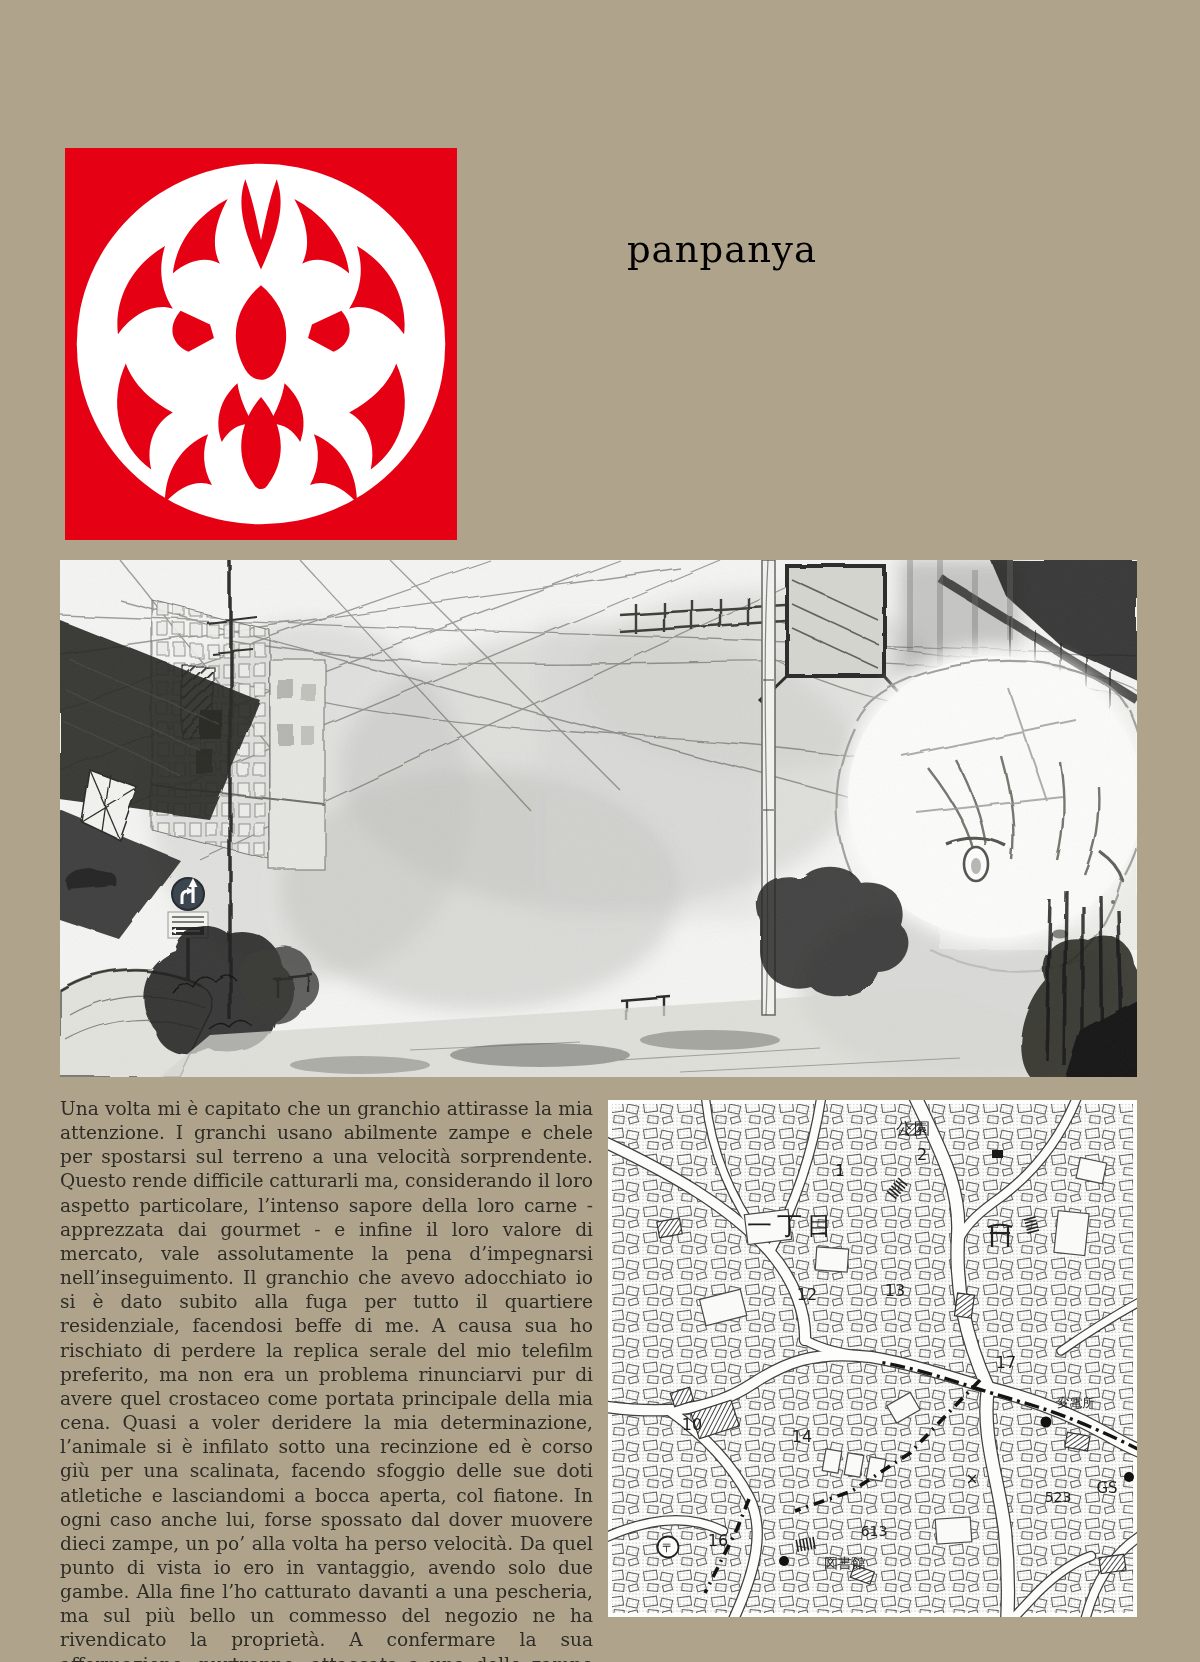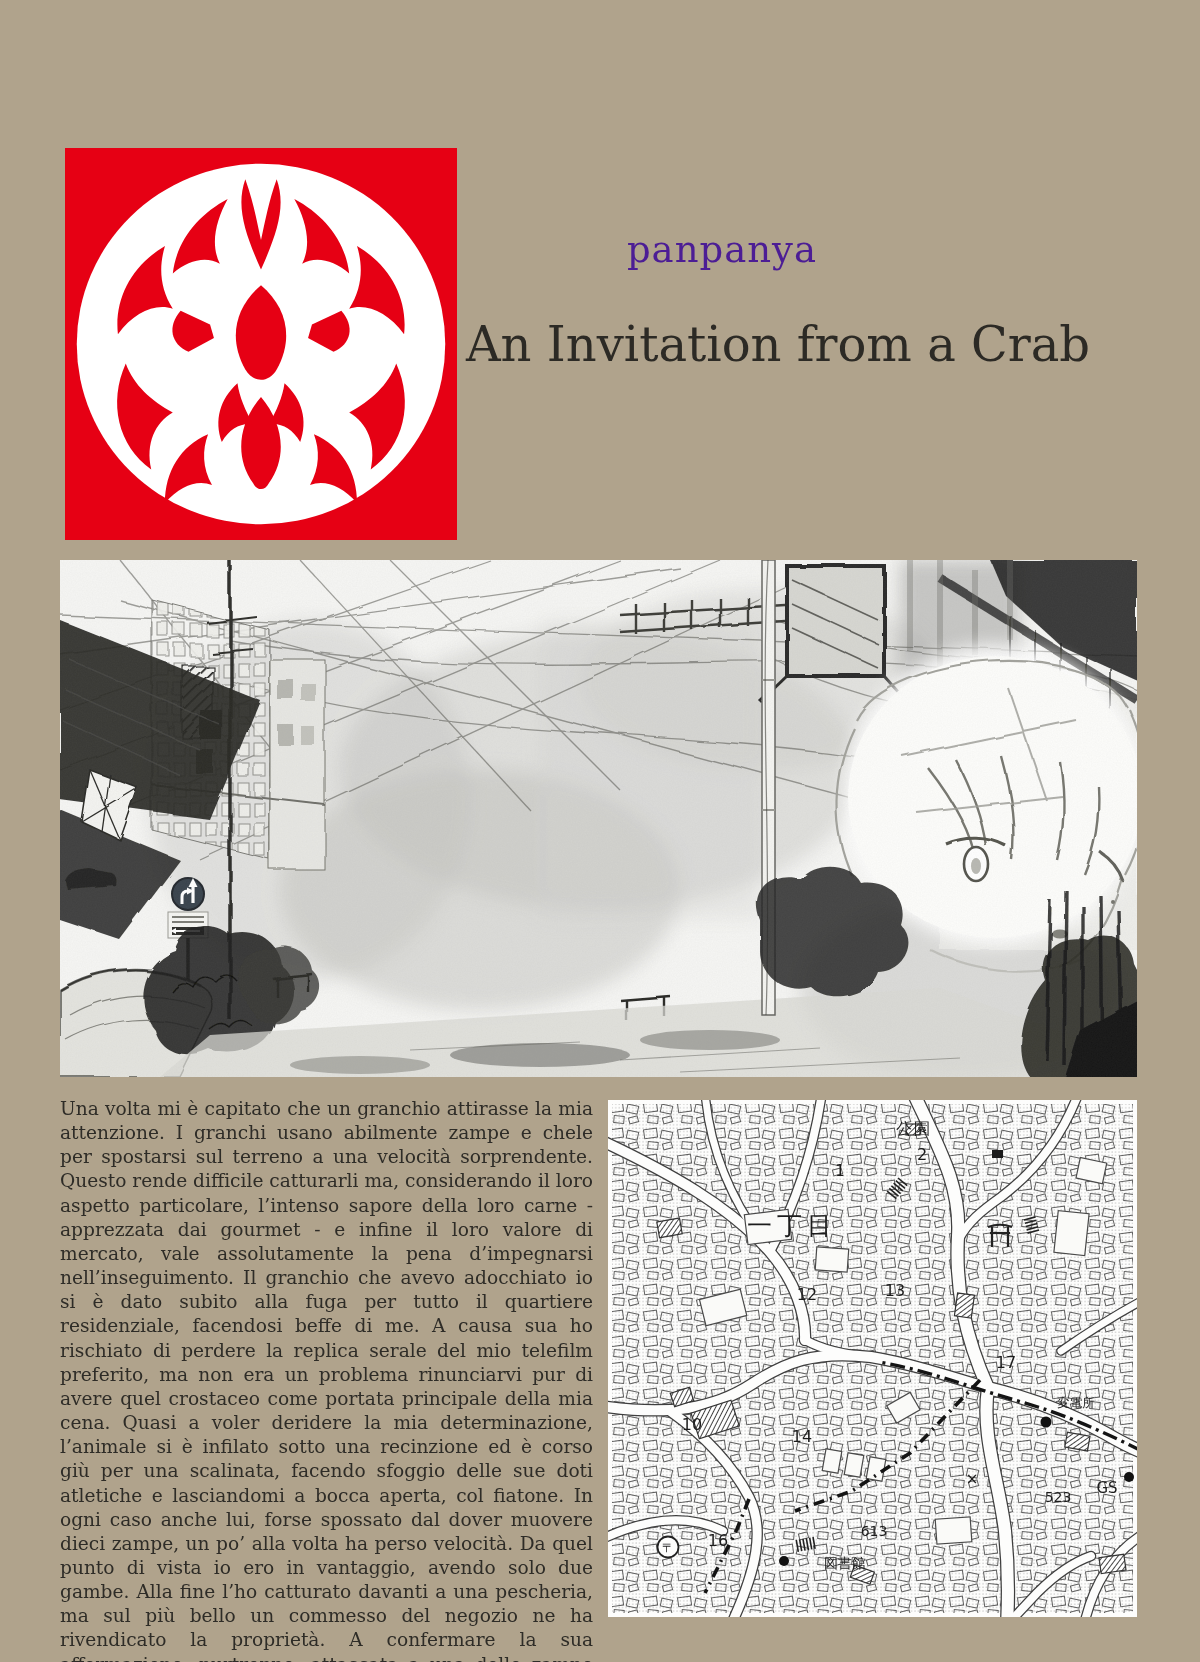--- a/index.html
+++ b/index.html
@@ -1,20 +1,20 @@
 <!DOCTYPE html>
 <html><head>
 <meta charset="utf-8">
 <style>
   html,body{margin:0;padding:0;}
   body{font-family:"DejaVu Serif", serif; background:#8d8273;}
   .page{position:relative;width:1200px;height:1662px;background:#b0a38c;overflow:hidden;margin:0 auto;}
   .abs{position:absolute;}
   .crest{left:64px;top:148px;width:394px;height:392px;}
-  .author-name{left:422px;top:228px;width:600px;text-align:center;font-size:37px;color:#4c1d95;letter-spacing:1px;}
+  .author-name{left:422px;top:228px;width:600px;text-align:center;font-size:37px;color:#000000;letter-spacing:1px;}
   .book-title{left:448px;top:316px;width:660px;text-align:center;font-size:48px;color:#2c2a25;}
   .illustration{left:60px;top:560px;width:1077px;height:517px;background:#f6f6f4;}
   .story{left:60px;top:1097px;width:533px;font-size:18.6px;line-height:24.15px;text-align:justify;color:#2e2c27;}
   .map{left:608px;top:1100px;width:529px;height:517px;background:#fdfdfc;}
   svg{display:block;}
   text{font-family:"DejaVu Sans", sans-serif;}
 </style>
 </head>
 <body>
 
@@ -36,21 +36,20 @@
           <path d="M169,110 C178,130 173,152 156,164 C159,151 154,140 145,135 C156,129 165,121 169,110 Z"></path>
           <path d="M127,146 C141,152 149,165 149,181 C141,172 132,169 125,172 C130,163 130,154 127,146 Z"></path>
           <path d="M112,120 C121,128 124,139 120,150 C116,143 110,140 104,141 C108,134 111,127 112,120 Z"></path>
         </g>
         <use href="#orn-half" transform="translate(200,0) scale(-1,1)"></use>
       </g>
     </svg>
   </div>
 
   <div class="abs author-name">panpanya</div>
-  <div class="abs book-title">An Invitation from a Crab</div>
 
   <div class="abs illustration">
     <svg viewBox="0 0 1077 517" width="1077" height="517">
       <defs>
         <filter id="rough" x="-5%" y="-5%" width="110%" height="110%">
           <feTurbulence type="fractalNoise" baseFrequency="0.015" numOctaves="3" result="n"></feTurbulence>
           <feDisplacementMap in="SourceGraphic" in2="n" scale="7"></feDisplacementMap>
         </filter>
         <filter id="soft">
             <feGaussianBlur stdDeviation="9"></feGaussianBlur>

